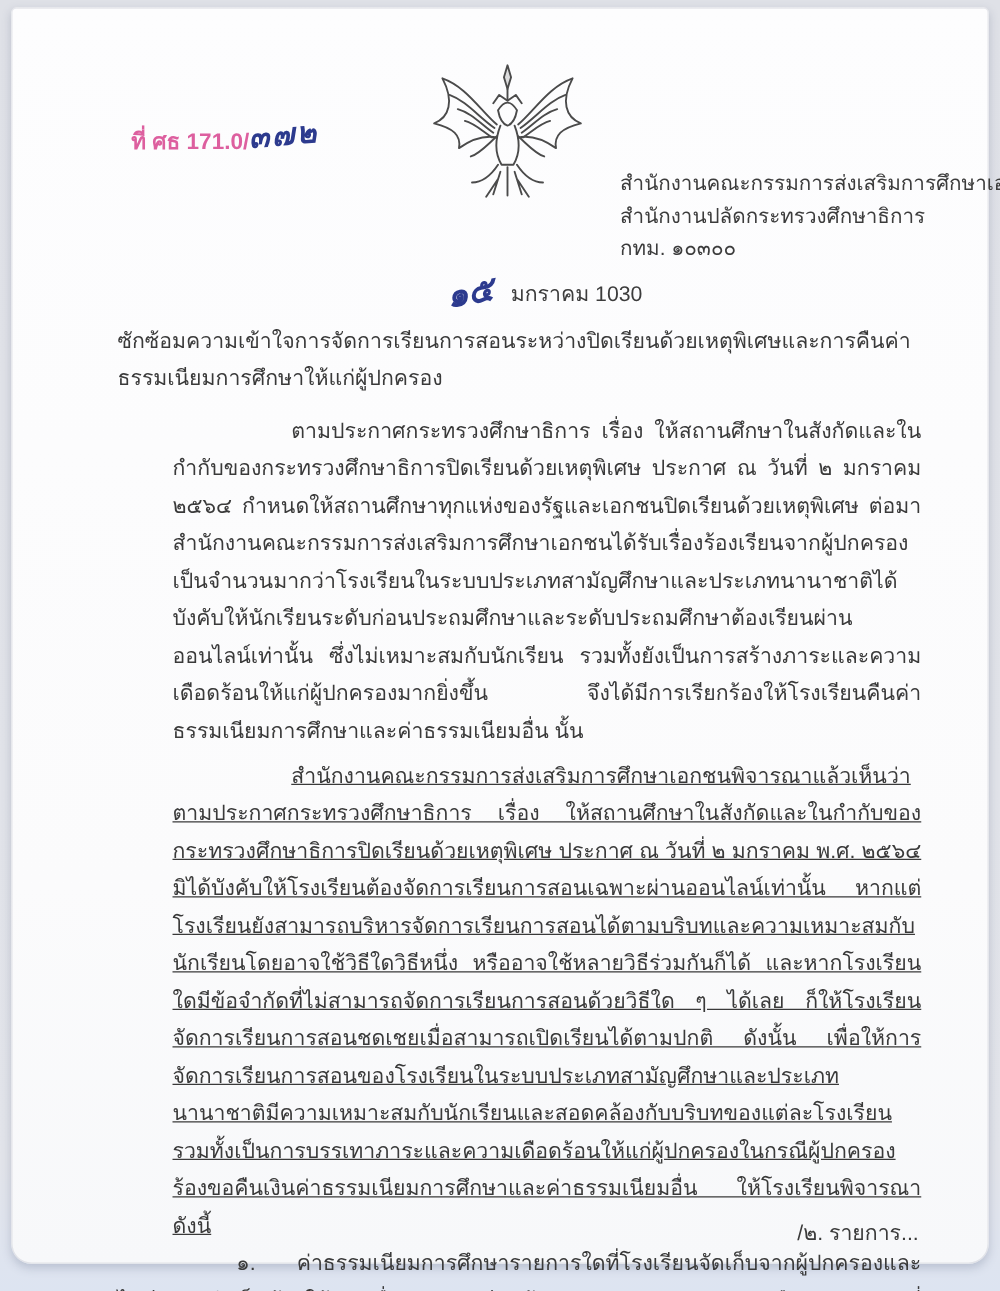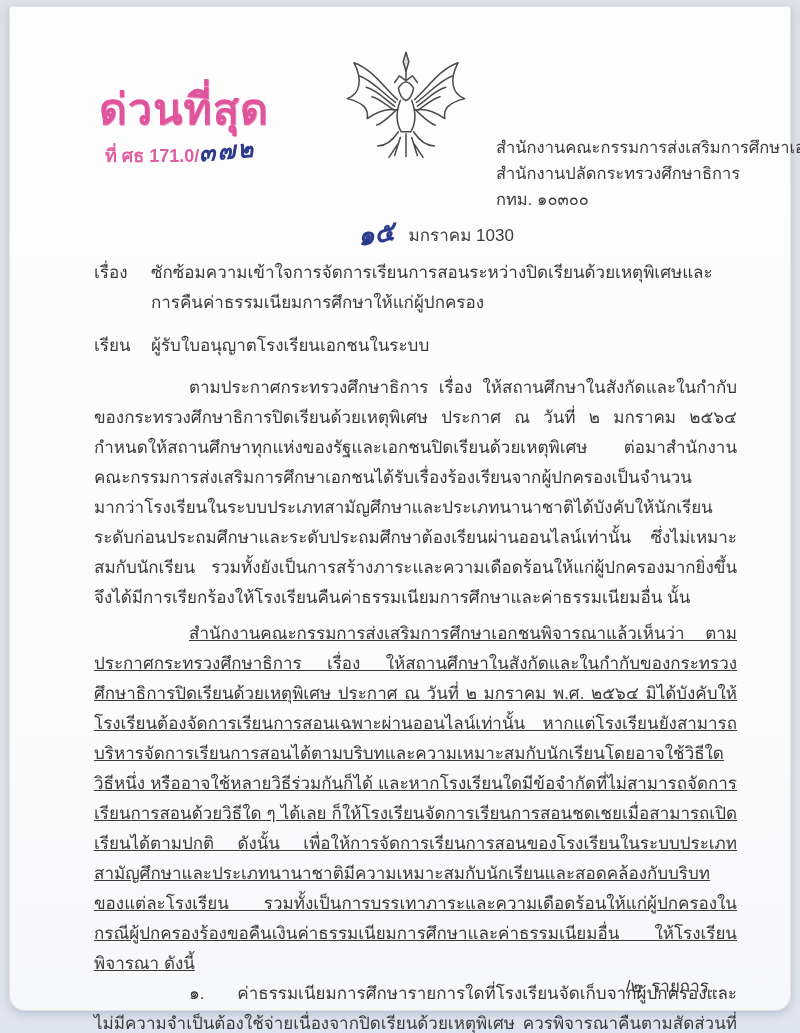--- a/index.html
+++ b/index.html
@@ -63,36 +63,35 @@
   }
   
   .content {
     position: absolute; left: 85px; right: 54px; top: 252px;
     font-size: 17px; color: #3a3a3a; line-height: 30px;
   }
   .kv { display: flex; }
   .kv .label { flex: 0 0 57px; }
   .kv .val { flex: 1; }
   .kv-to { margin-top: 13px; }
-  .para { margin-top: 12px; text-indent: 95px; text-align: justify; }
+  .para { margin-top: 12px; text-indent: 95px; text-align: justify; margin-left: 44px; }
   .para2 { margin-top: 6px; text-decoration: underline; }
   .item { margin-top: 0px; text-indent: 95px; text-align: justify; }
   .footer-next {
-    position: absolute; right: 68px; bottom: 12px;
+    position: absolute; right: 56px; bottom: 12px;
     font-size: 17px; color: #3a3a3a;
   }
 </style>
 </head>
 <body>
 
 <div class="photo">
   <div class="page">
 
     <div class="stamp">
-      <div class="stamp-title">ด่วนที่สุด</div>
       <div class="stamp-ref">
         <span>ที่ ศธ 171.0/</span><span class="hw">๓๗๒</span>
       </div>
     </div>
 
     <div class="garuda">
       <svg width="142" height="124" viewBox="0 0 150 130" aria-hidden="true">
         <g stroke="#4b4b4b" fill="none" stroke-width="1.6" stroke-linecap="round" stroke-linejoin="round">
           <path d="M75 4 L78 14 L75 24 L72 14 Z" fill="#4b4b4b" fill-opacity="0.18"></path>
           <path d="M75 24 L75 33"></path>
@@ -120,28 +119,23 @@
       <div>กทม. ๑๐๓๐๐</div>
     </div>
 
     <div class="dateline">
       <span class="hw hw-day">๑๕</span><span>มกราคม  1030</span>
     </div>
 
     <div class="content">
 
       <div class="kv">
-        <span class="label">เรื่อง</span>
         <span class="val">ซักซ้อมความเข้าใจการจัดการเรียนการสอนระหว่างปิดเรียนด้วยเหตุพิเศษและการคืนค่าธรรมเนียมการศึกษาให้แก่ผู้ปกครอง</span>
       </div>
 
-      <div class="kv kv-to">
-        <span class="label">เรียน</span>
-        <span class="val">ผู้รับใบอนุญาตโรงเรียนเอกชนในระบบ</span>
-      </div>
 
       <p class="para">ตามประกาศกระทรวงศึกษาธิการ เรื่อง ให้สถานศึกษาในสังกัดและในกำกับของกระทรวงศึกษาธิการปิดเรียนด้วยเหตุพิเศษ ประกาศ ณ วันที่ ๒ มกราคม ๒๕๖๔ กำหนดให้สถานศึกษาทุกแห่งของรัฐและเอกชนปิดเรียนด้วยเหตุพิเศษ ต่อมาสำนักงานคณะกรรมการส่งเสริมการศึกษาเอกชนได้รับเรื่องร้องเรียนจากผู้ปกครองเป็นจำนวนมากว่าโรงเรียนในระบบประเภทสามัญศึกษาและประเภทนานาชาติได้บังคับให้นักเรียนระดับก่อนประถมศึกษาและระดับประถมศึกษาต้องเรียนผ่านออนไลน์เท่านั้น ซึ่งไม่เหมาะสมกับนักเรียน รวมทั้งยังเป็นการสร้างภาระและความเดือดร้อนให้แก่ผู้ปกครองมากยิ่งขึ้น จึงได้มีการเรียกร้องให้โรงเรียนคืนค่าธรรมเนียมการศึกษาและค่าธรรมเนียมอื่น นั้น</p>
 
       <p class="para para2">สำนักงานคณะกรรมการส่งเสริมการศึกษาเอกชนพิจารณาแล้วเห็นว่า ตามประกาศกระทรวงศึกษาธิการ เรื่อง ให้สถานศึกษาในสังกัดและในกำกับของกระทรวงศึกษาธิการปิดเรียนด้วยเหตุพิเศษ ประกาศ ณ วันที่ ๒ มกราคม พ.ศ. ๒๕๖๔ มิได้บังคับให้โรงเรียนต้องจัดการเรียนการสอนเฉพาะผ่านออนไลน์เท่านั้น หากแต่โรงเรียนยังสามารถบริหารจัดการเรียนการสอนได้ตามบริบทและความเหมาะสมกับนักเรียนโดยอาจใช้วิธีใดวิธีหนึ่ง หรืออาจใช้หลายวิธีร่วมกันก็ได้ และหากโรงเรียนใดมีข้อจำกัดที่ไม่สามารถจัดการเรียนการสอนด้วยวิธีใด ๆ ได้เลย ก็ให้โรงเรียนจัดการเรียนการสอนชดเชยเมื่อสามารถเปิดเรียนได้ตามปกติ ดังนั้น เพื่อให้การจัดการเรียนการสอนของโรงเรียนในระบบประเภทสามัญศึกษาและประเภทนานาชาติมีความเหมาะสมกับนักเรียนและสอดคล้องกับบริบทของแต่ละโรงเรียน รวมทั้งเป็นการบรรเทาภาระและความเดือดร้อนให้แก่ผู้ปกครองในกรณีผู้ปกครองร้องขอคืนเงินค่าธรรมเนียมการศึกษาและค่าธรรมเนียมอื่น ให้โรงเรียนพิจารณา ดังนี้</p>
 
       <p class="item">๑. ค่าธรรมเนียมการศึกษารายการใดที่โรงเรียนจัดเก็บจากผู้ปกครองและไม่มีความจำเป็นต้องใช้จ่ายเนื่องจากปิดเรียนด้วยเหตุพิเศษ ควรพิจารณาคืนตามสัดส่วนที่เป็นจริง ได้แก่</p>
 
     </div>
 
     <div class="footer-next">/๒. รายการ...</div>

